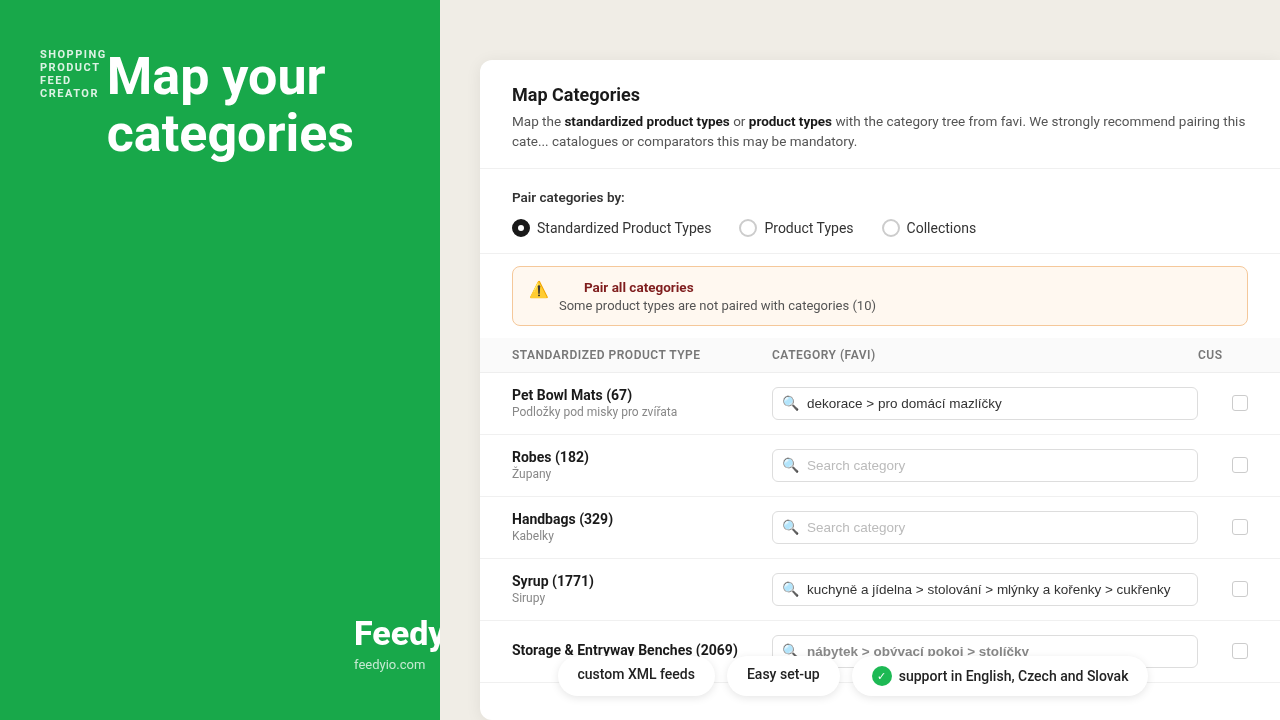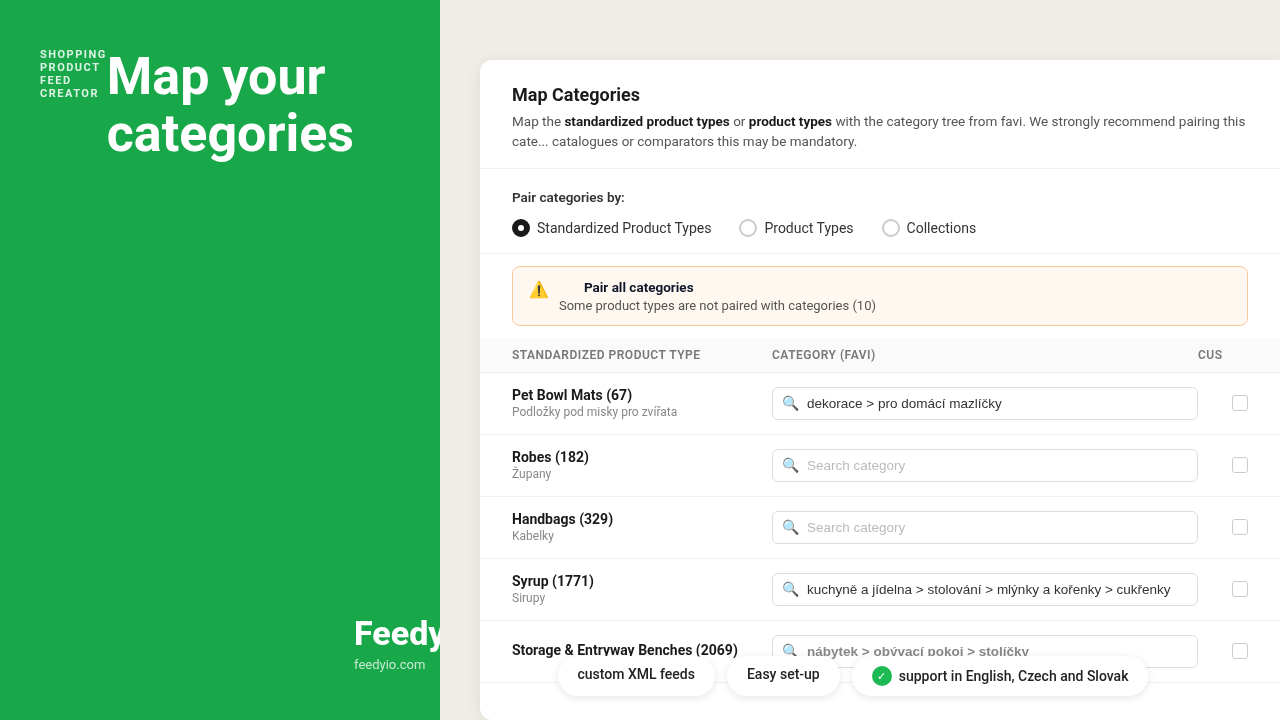--- a/index.html
+++ b/index.html
@@ -156,21 +156,21 @@
       gap: 10px;
     }
     .warning-icon {
       font-size: 16px;
       margin-top: 1px;
       color: #e07b00;
     }
     .warning-text-title {
       font-size: 13.5px;
       font-weight: 700;
-      color: #0f172a;
+      color: #7f1d1d;
       margin-bottom: 3px;
       padding-left: 25px;
     }
     .warning-text-sub {
       font-size: 13px;
       color: #555;
     }
 
     
     .table-container {

